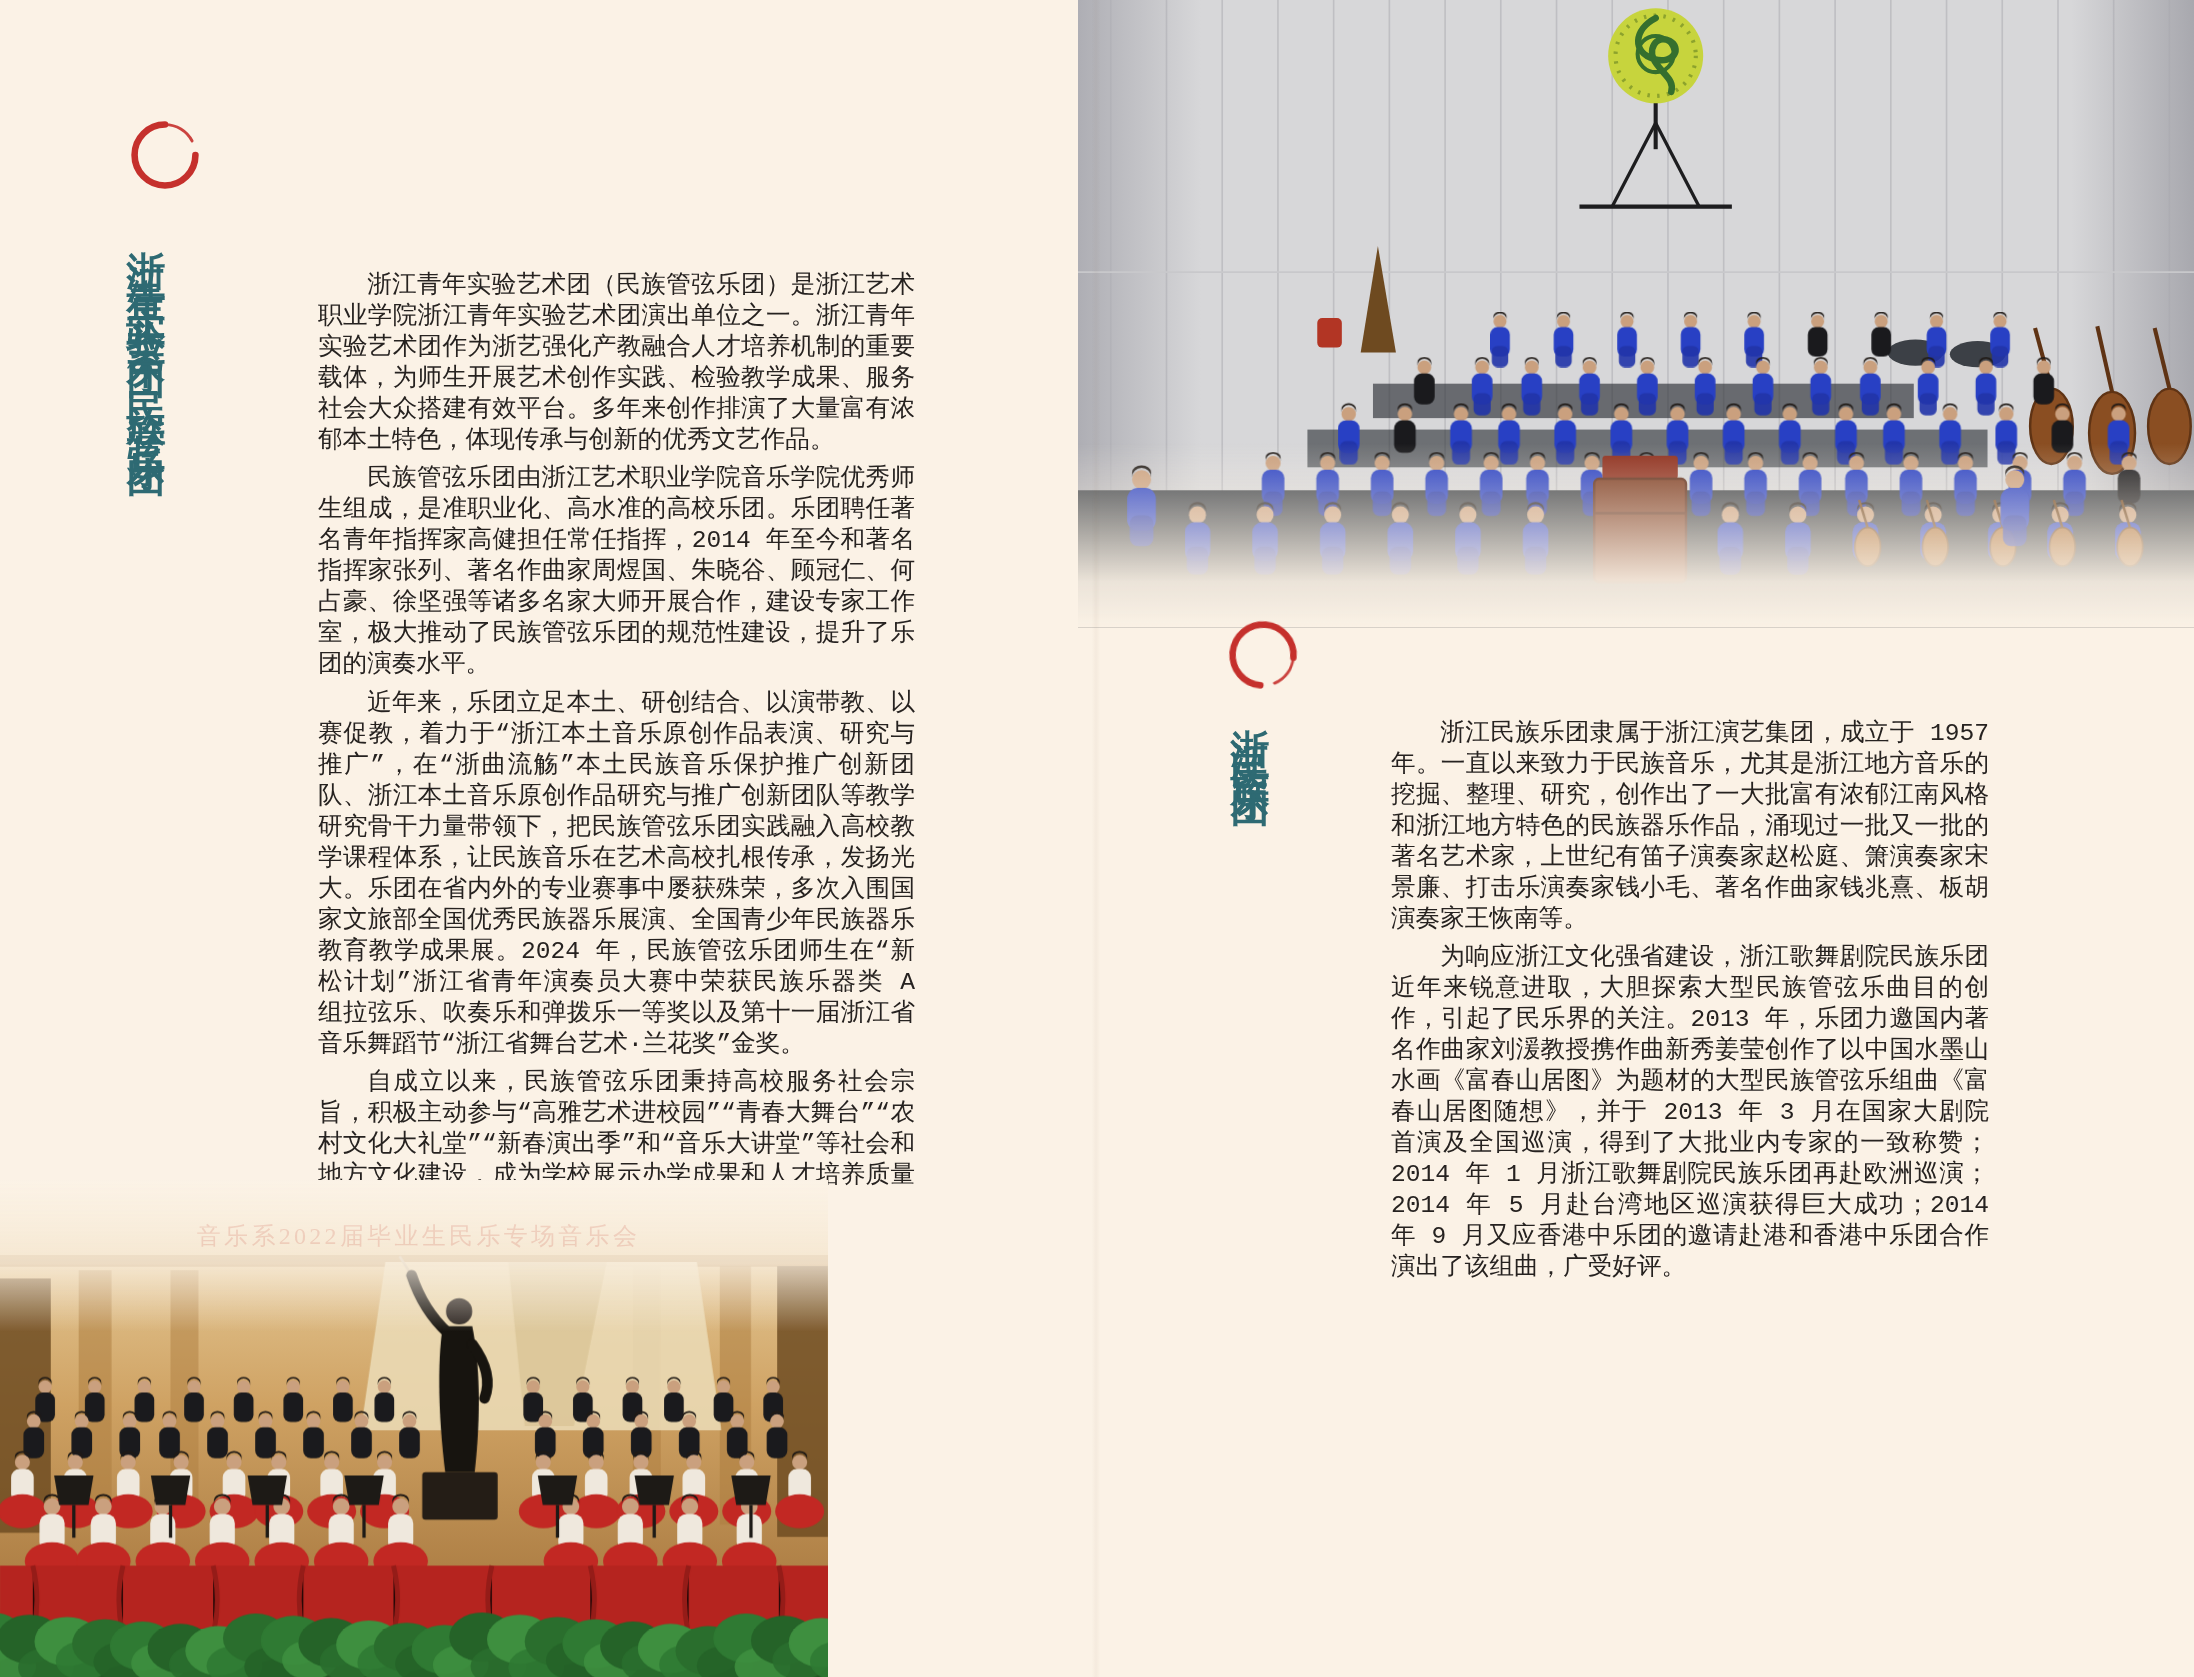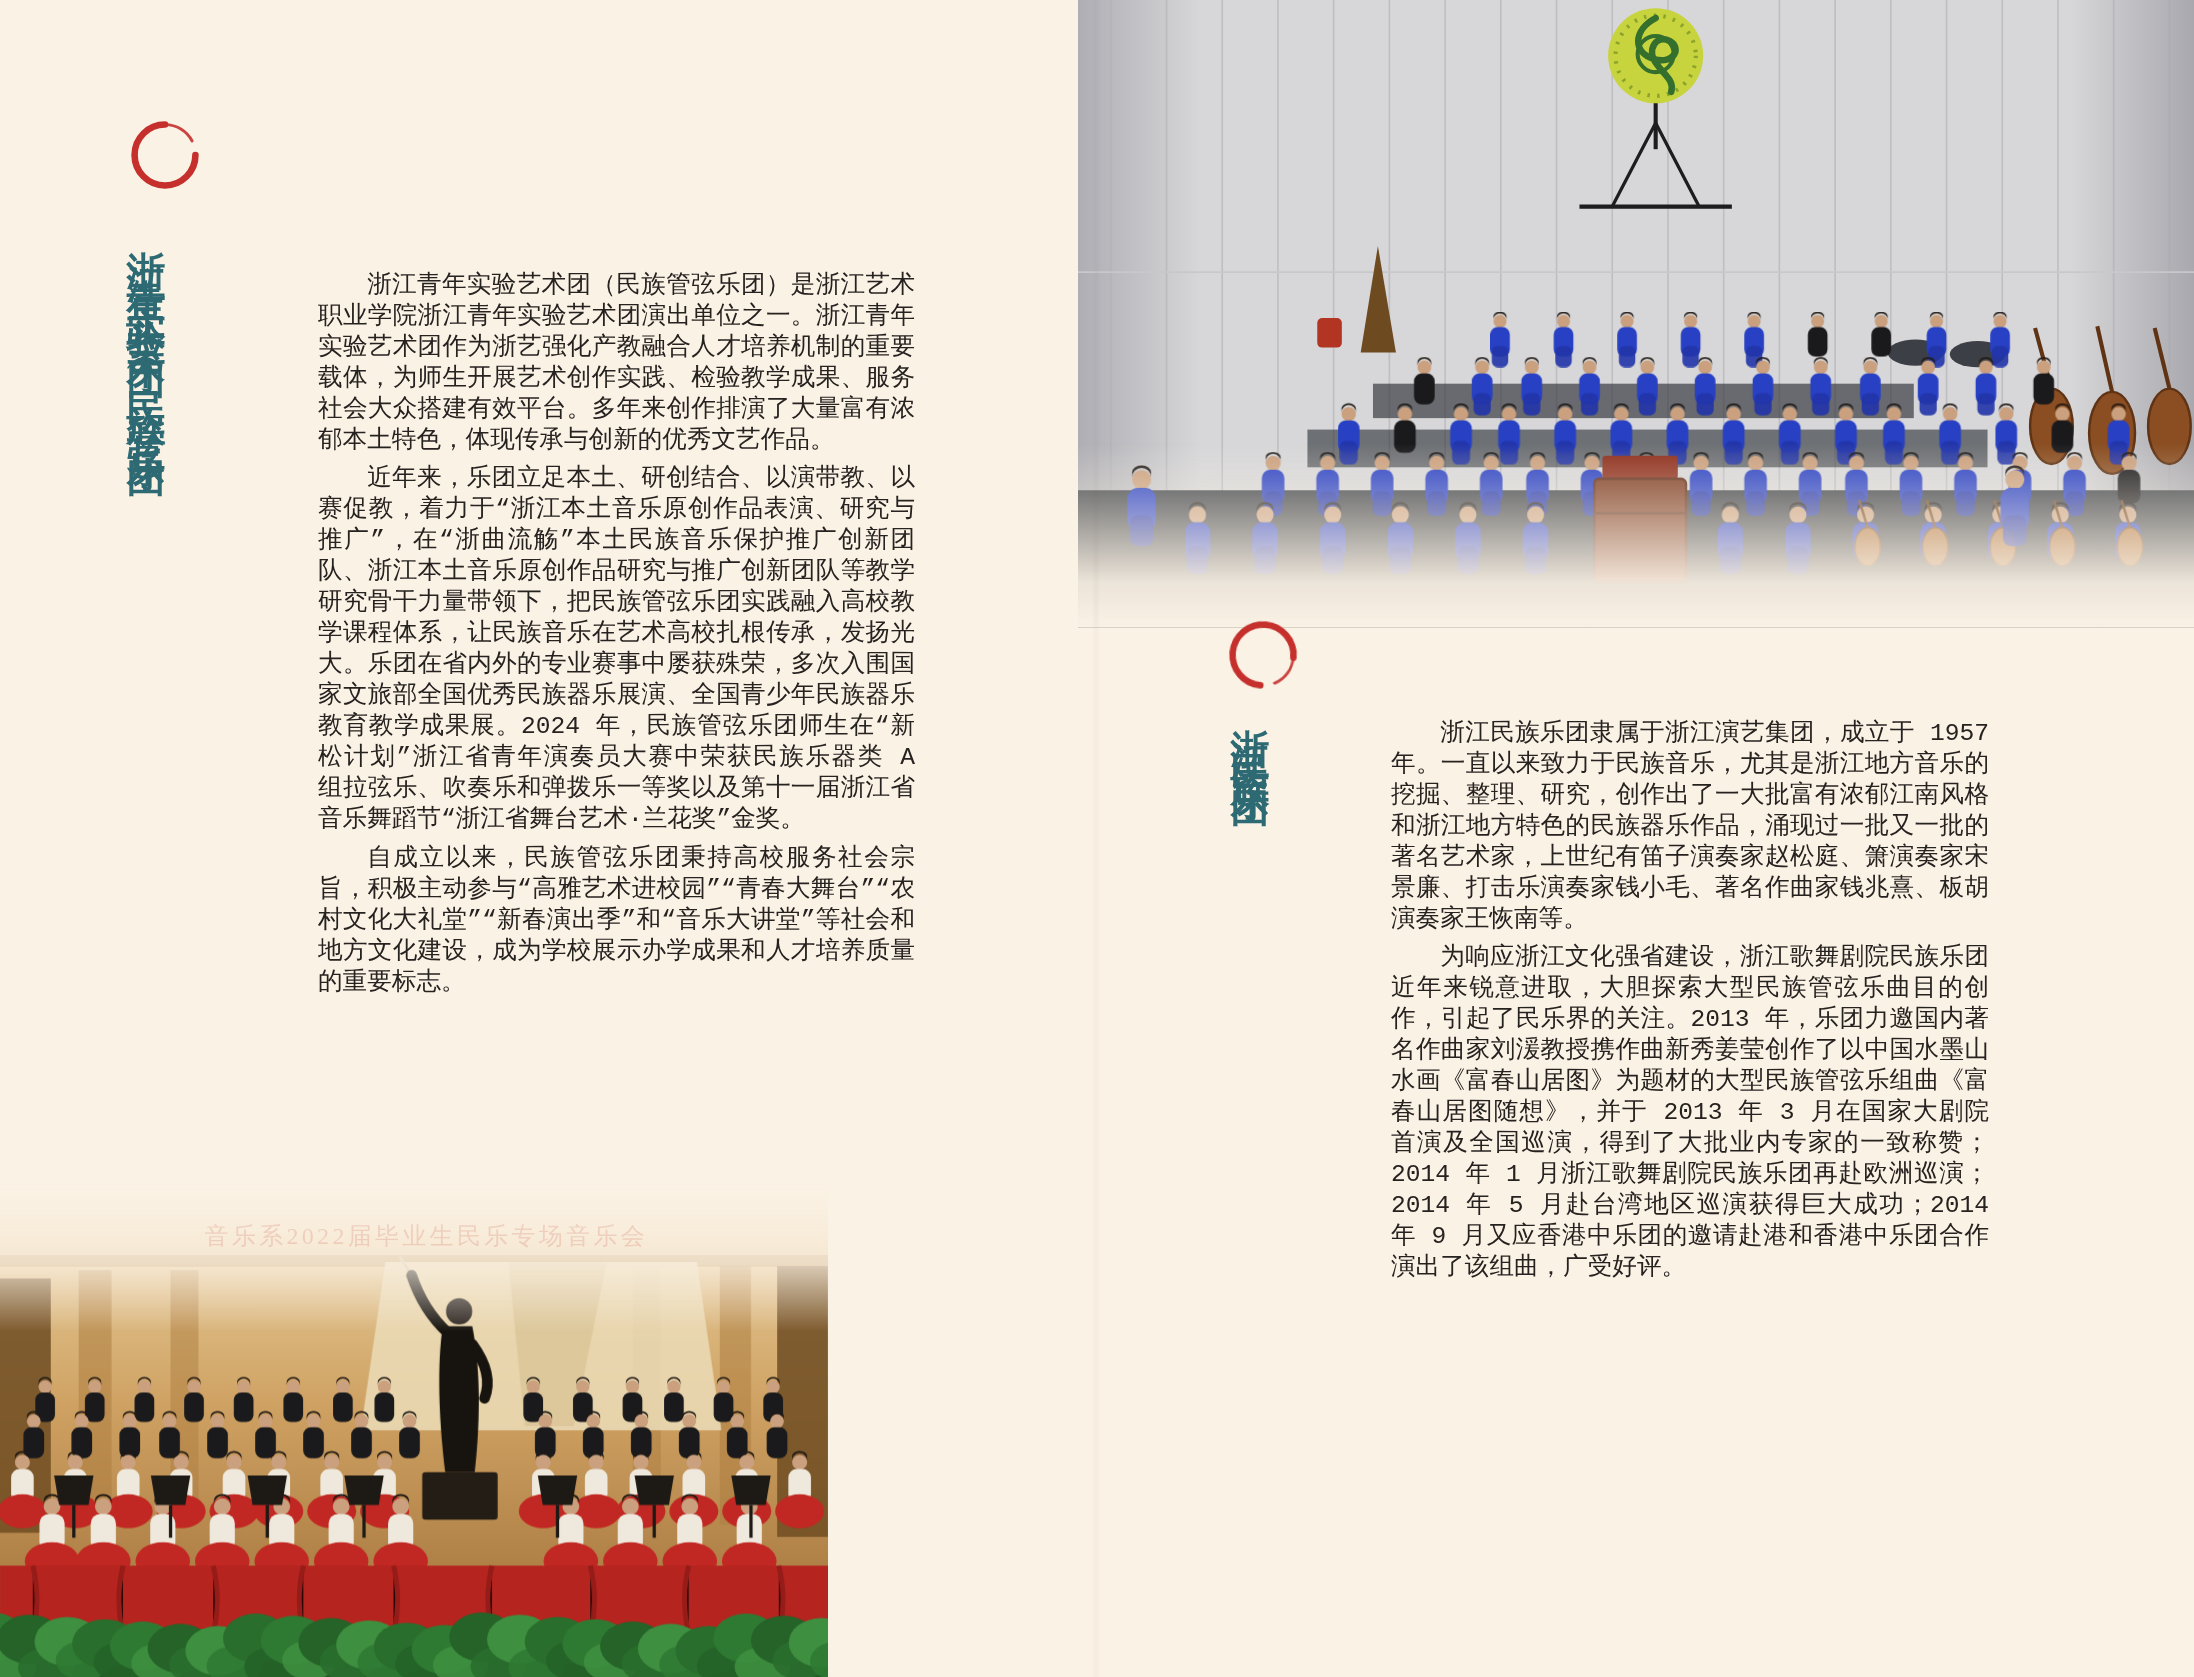--- a/index.html
+++ b/index.html
@@ -16,21 +16,21 @@
   .body-text p{margin:0 0 7.4px 0;text-indent:2em;}
   .body-text.left{left:318px;top:270px;width:597px;}
   .body-text.right{left:1391px;top:718px;width:598px;}
   .enso{position:absolute;width:74px;height:74px;}
   .enso.left{left:128px;top:118px;}
   .enso.right{left:1226px;top:618px;transform:rotate(95deg);}
   .photo{position:absolute;display:block;}
   .photo.top-right{left:1078px;top:0;width:1116px;height:628px;}
   .photo.bottom-left{left:0;top:1180px;width:828px;height:498px;}
   .soft{filter:blur(0.9px);}
-  .faint-banner{position:absolute;left:189px;top:1220px;width:459px;text-align:right;
+  .faint-banner{position:absolute;left:189px;top:1220px;width:459px;text-align:center;
                 color:#c0392b;opacity:.16;font-size:24px;letter-spacing:3.3px;}
 </style>
 </head>
 <body>
 
 <div class="page">
 
   <svg class="photo top-right" viewBox="0 0 1362 766" preserveAspectRatio="none">
     <defs>
       <linearGradient id="wallShadeL" x1="0" y1="0" x2="1" y2="0">
@@ -394,20 +394,21 @@
 
   <svg class="enso left" viewBox="0 0 90 90">
     <path d="M45 8 A37 37 0 1 0 82 45" fill="none" stroke="#c5302c" stroke-width="8" stroke-linecap="round"></path>
     <path d="M45 8 A37 37 0 0 1 78 28" fill="none" stroke="#c5302c" stroke-width="3.5" stroke-linecap="round" opacity=".9"></path>
   </svg>
 
   <div class="v-title left">浙江青年实验艺术团（民族管弦乐团）</div>
 
   <div class="body-text left">
     <p>浙江青年实验艺术团（民族管弦乐团）是浙江艺术职业学院浙江青年实验艺术团演出单位之一。浙江青年实验艺术团作为浙艺强化产教融合人才培养机制的重要载体，为师生开展艺术创作实践、检验教学成果、服务社会大众搭建有效平台。多年来创作排演了大量富有浓郁本土特色，体现传承与创新的优秀文艺作品。</p>
+    <p>民族管弦乐团由浙江艺术职业学院音乐学院优秀师生组成，是准职业化、高水准的高校乐团。乐团聘任著名青年指挥家高健担任常任指挥，2014 年至今和著名指挥家张列、著名作曲家周煜国、朱晓谷、顾冠仁、何占豪、徐坚强等诸多名家大师开展合作，建设专家工作室，极大推动了民族管弦乐团的规范性建设，提升了乐团的演奏水平。</p>
     <p>近年来，乐团立足本土、研创结合、以演带教、以赛促教，着力于“浙江本土音乐原创作品表演、研究与推广”，在“浙曲流觞”本土民族音乐保护推广创新团队、浙江本土音乐原创作品研究与推广创新团队等教学研究骨干力量带领下，把民族管弦乐团实践融入高校教学课程体系，让民族音乐在艺术高校扎根传承，发扬光大。乐团在省内外的专业赛事中屡获殊荣，多次入围国家文旅部全国优秀民族器乐展演、全国青少年民族器乐教育教学成果展。2024 年，民族管弦乐团师生在“新松计划”浙江省青年演奏员大赛中荣获民族乐器类 A 组拉弦乐、吹奏乐和弹拨乐一等奖以及第十一届浙江省音乐舞蹈节“浙江省舞台艺术·兰花奖”金奖。</p>
     <p>自成立以来，民族管弦乐团秉持高校服务社会宗旨，积极主动参与“高雅艺术进校园”“青春大舞台”“农村文化大礼堂”“新春演出季”和“音乐大讲堂”等社会和地方文化建设，成为学校展示办学成果和人才培养质量的重要标志。</p>
   </div>
 
   <svg class="photo bottom-left" viewBox="0 0 1010 607" preserveAspectRatio="none">
     <defs>
       <linearGradient id="hallBg" x1="0" y1="0" x2="0" y2="1">
         <stop offset="0" stop-color="#eed9ab"></stop>
         <stop offset="0.45" stop-color="#cfa263"></stop>
         <stop offset="1" stop-color="#9a6a33"></stop>

